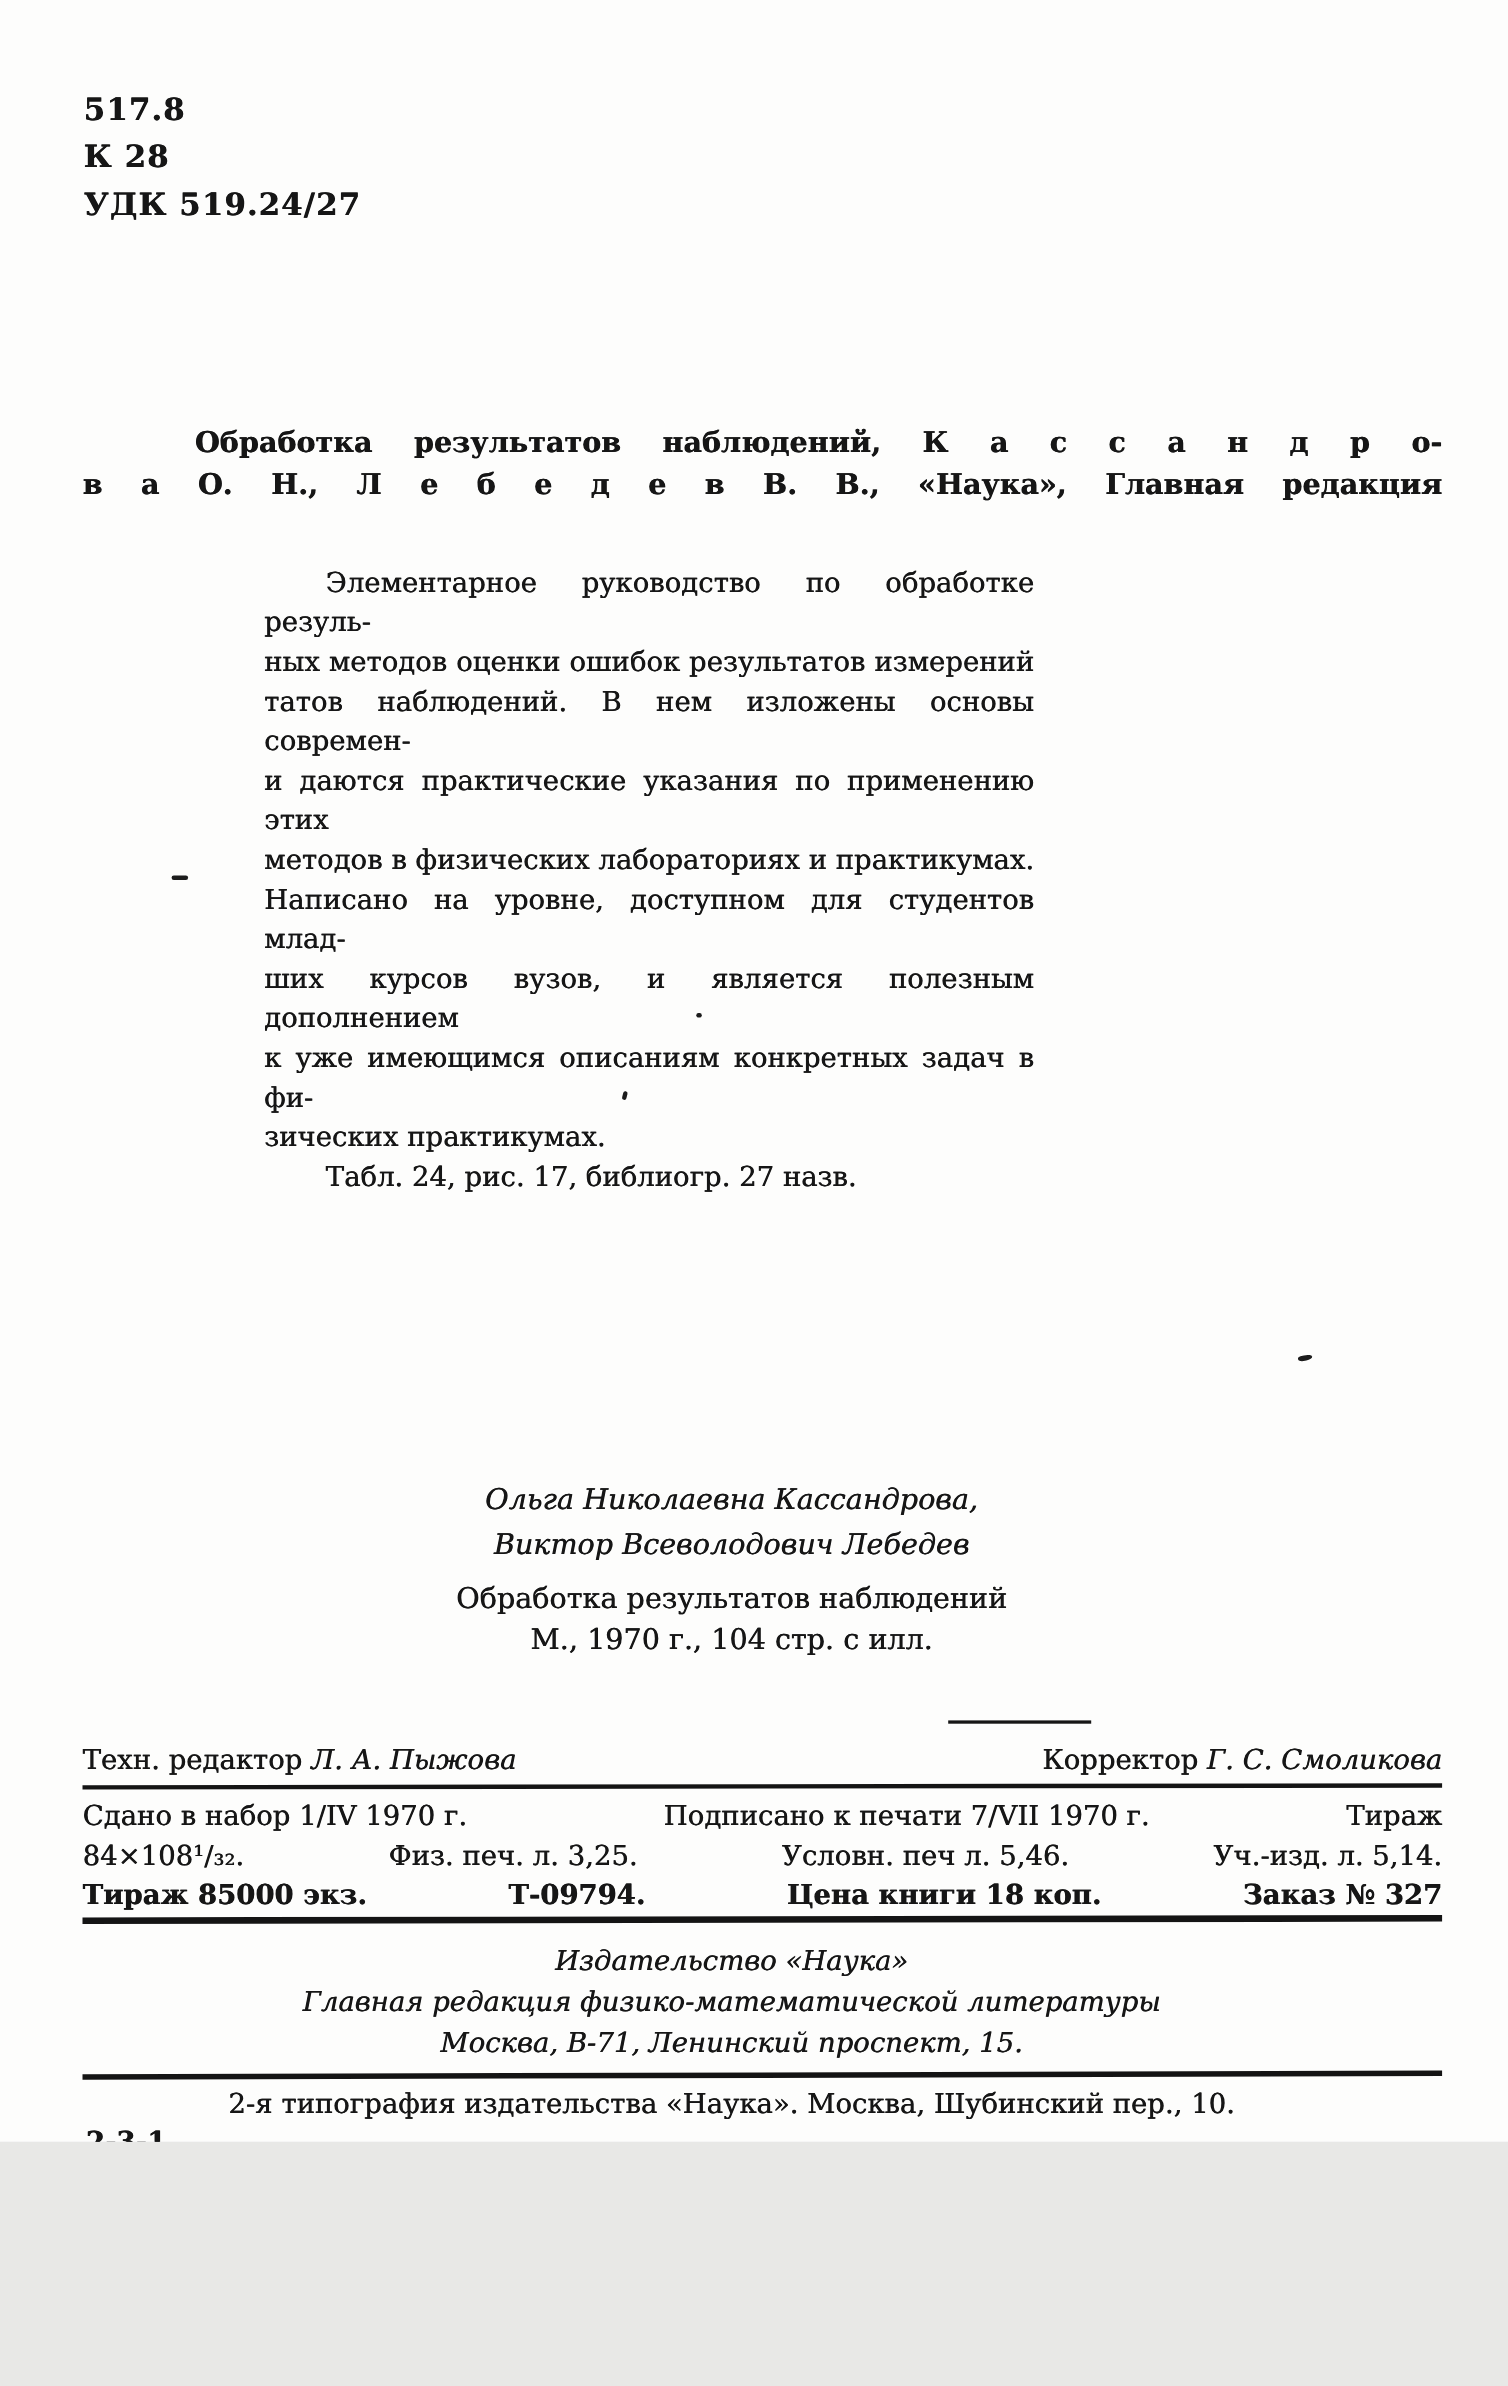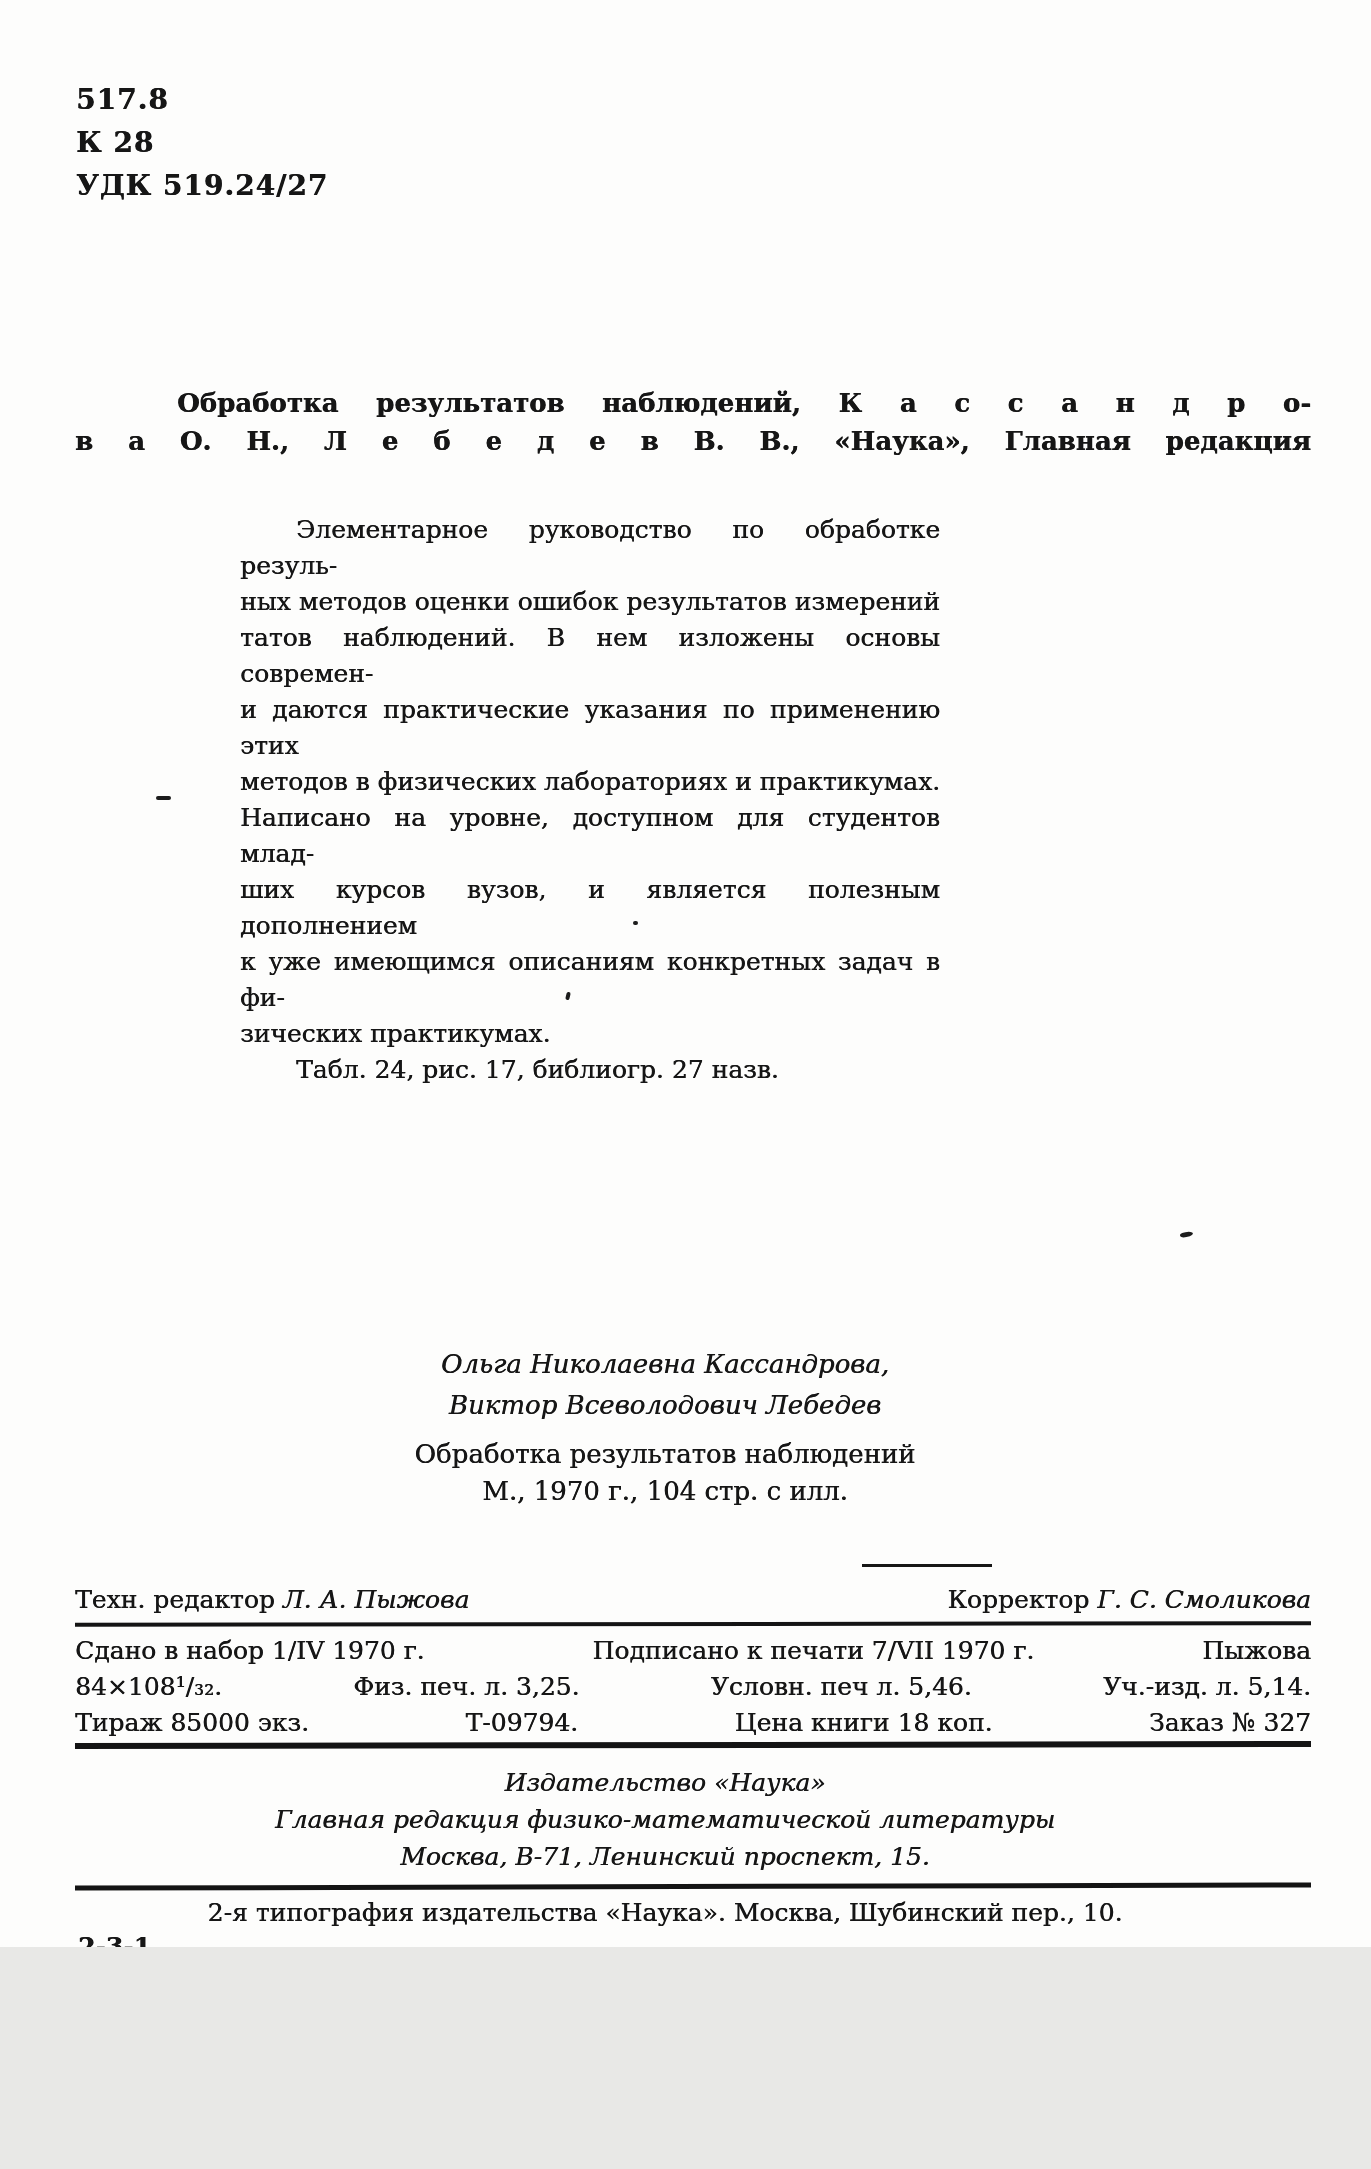--- a/index.html
+++ b/index.html
@@ -71,21 +71,21 @@
   .rule-3 { top: 1884px; height: 5px; transform: rotate(-0.15deg); }
 
   
   .print-row {
     position: absolute; left: 75px; width: 1236px;
     display: flex; justify-content: space-between;
     font-size: 25px;
   }
   .print-row-1 { top: 1636px; gap: 46px; }
   .print-row-2 { top: 1672px; }
-  .print-row-3 { top: 1708px; }
+  .print-row-3 { top: 1708px; font-weight: bold; }
 
   .publisher { top: 1764px; font-size: 25px; line-height: 37px; font-style: italic; }
   .printer-line { top: 1898px; font-size: 25px; }
 
   
   .code-fraction {
     position: absolute; left: 78px; top: 1932px;
     font-size: 25px; font-weight: bold; line-height: 30px;
   }
   .code-fraction .bar {
@@ -149,21 +149,21 @@
       <span>Корректор</span>
       <span class="italic">Г. С. Смоликова</span>
     </span>
   </div>
 
   <div class="rule rule-1"></div>
 
   <div class="print-row print-row-1">
     <span>Сдано в набор 1/IV 1970 г.</span>
     <span>Подписано к печати 7/VII 1970 г.</span>
-    <span>Пыжова</span>
+    <span>Тираж</span>
   </div>
   <div class="print-row print-row-2">
     <span>84×108¹/₃₂.</span>
     <span>Физ. печ. л. 3,25.</span>
     <span>Условн. печ л. 5,46.</span>
     <span>Уч.-изд. л. 5,14.</span>
   </div>
   <div class="print-row print-row-3">
     <span>Тираж 85000 экз.</span>
     <span>Т-09794.</span>

